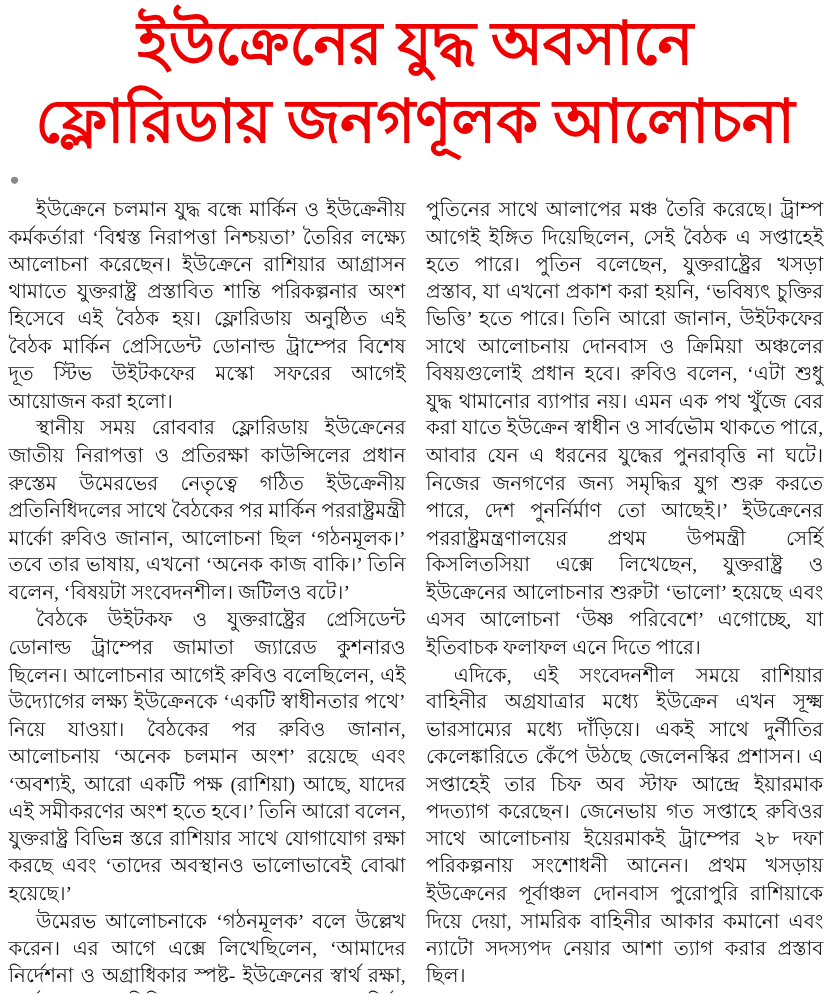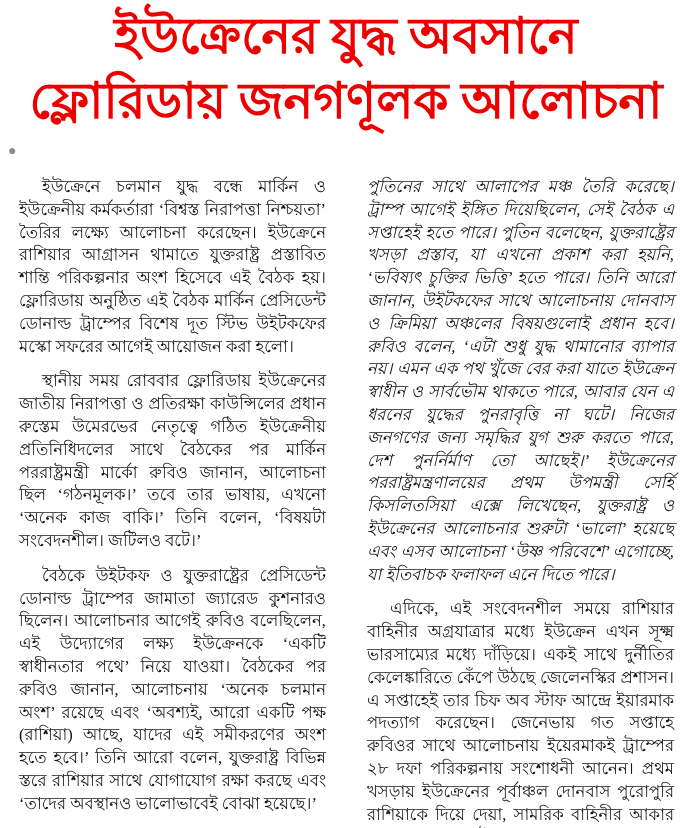--- a/index.html
+++ b/index.html
@@ -50,26 +50,25 @@
   }
   .col {
     flex: 1 1 0;
     min-width: 0;
     font-size: 16.5px;
     line-height: 22.8px;
     text-align: justify;
     text-justify: inter-word;
   }
   .col p.para {
-    margin: 12px;
+    margin: 0;
     text-indent: 1.4em;
   }
   .col p.para.no-indent {
     text-indent: 0;
-    font-style: italic;
   }
 </style>
 </head>
 <body>
 
 <div class="page">
 
   <h1 class="headline" style="color: rgb(238, 0, 0);">
     <span class="hl-line">ইউক্রেনের যুদ্ধ অবসানে</span>
     <span class="hl-line">ফ্লোরিডায় জনগণূলক আলোচনা</span>

